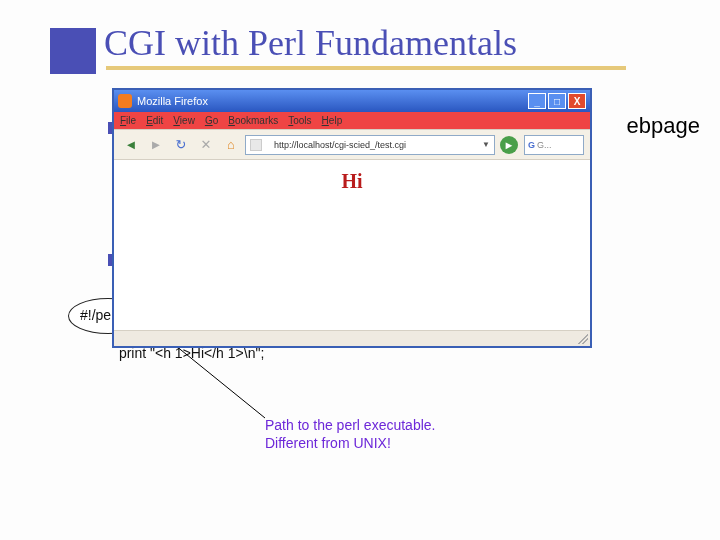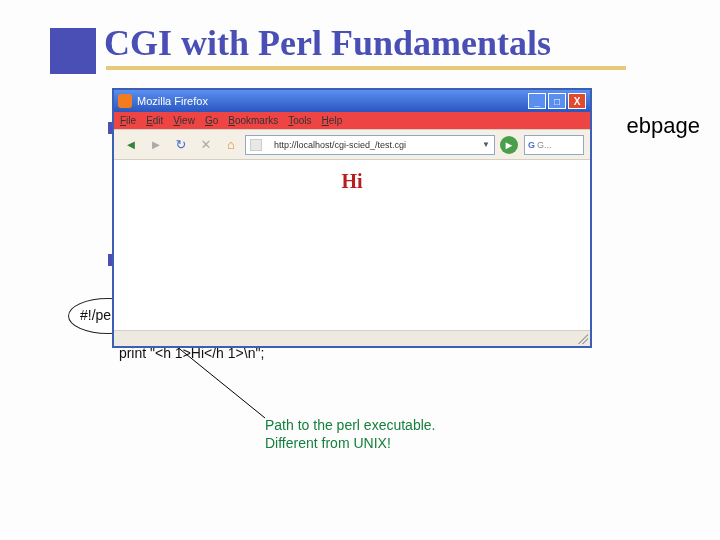--- a/index.html
+++ b/index.html
@@ -34,21 +34,21 @@
     height: 4px;
     background: #e6c97a;
   }
   .title {
     position: absolute;
     left: 54px;
     top: -6px;
     font-family: Georgia, "Times New Roman", serif;
     font-size: 36px;
     color: #4a4fb5;
-    font-weight: bold;
+    font-weight: normal;
   }
   .bullet {
     position: absolute;
     width: 12px;
     height: 12px;
     background: #4a4fb5;
   }
   .b1 { left: 58px; top: 94px; }
   .b2 { left: 58px; top: 226px; }
   .trailing {
@@ -79,21 +79,21 @@
     line-height: 1.35;
     white-space: pre;
     z-index: 2;
   }
   .annot {
     position: absolute;
     left: 215px;
     top: 388px;
     font-family: Verdana, sans-serif;
     font-size: 14px;
-    color: #15803d;
+    color: #6d28d9;
     line-height: 1.3;
   }
   .callout-line {
     position: absolute;
     left: 100px;
     top: 305px;
     width: 150px;
     height: 100px;
     z-index: 3;
     pointer-events: none;

